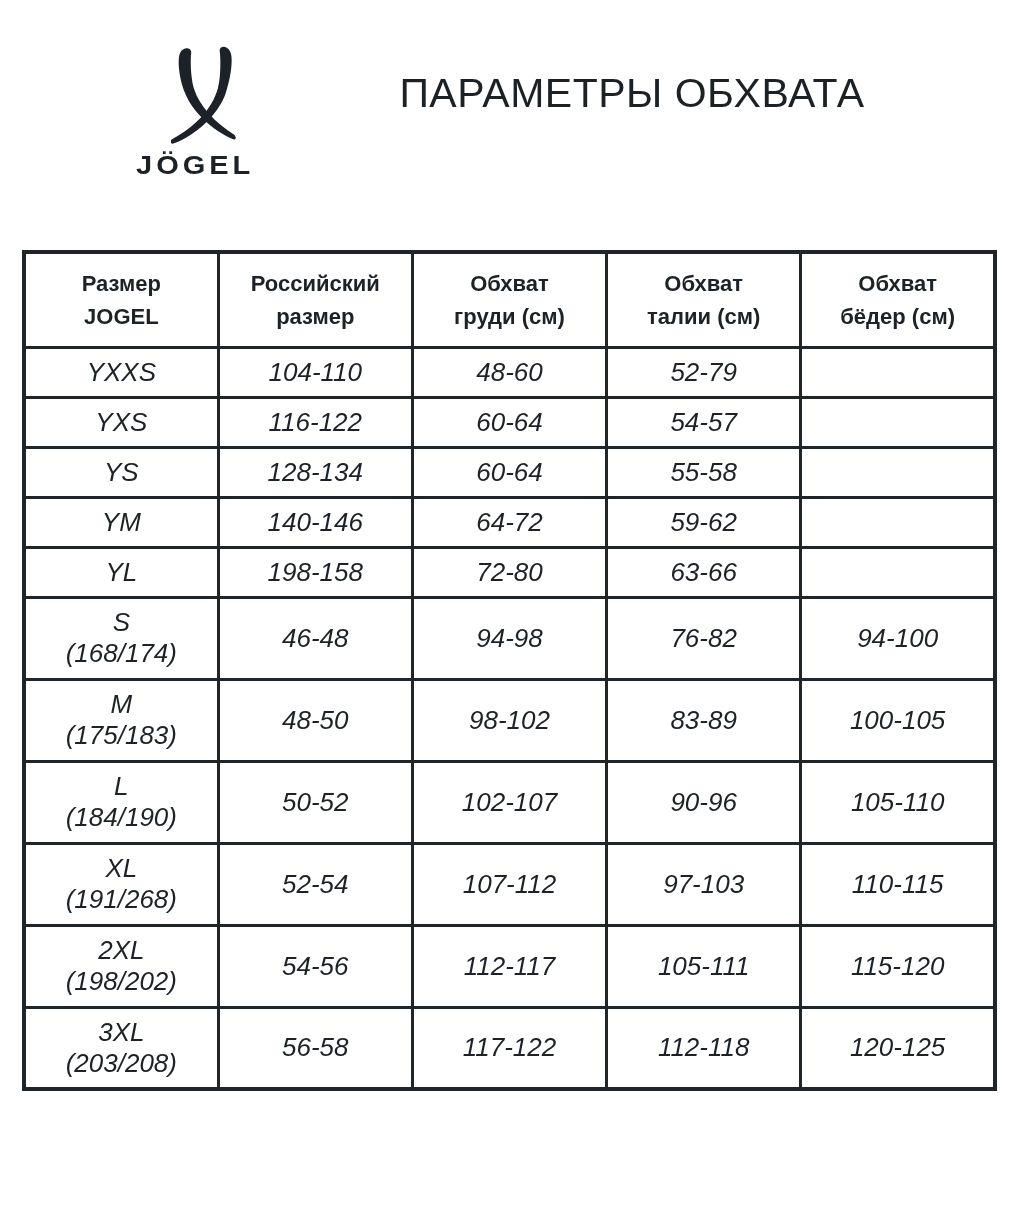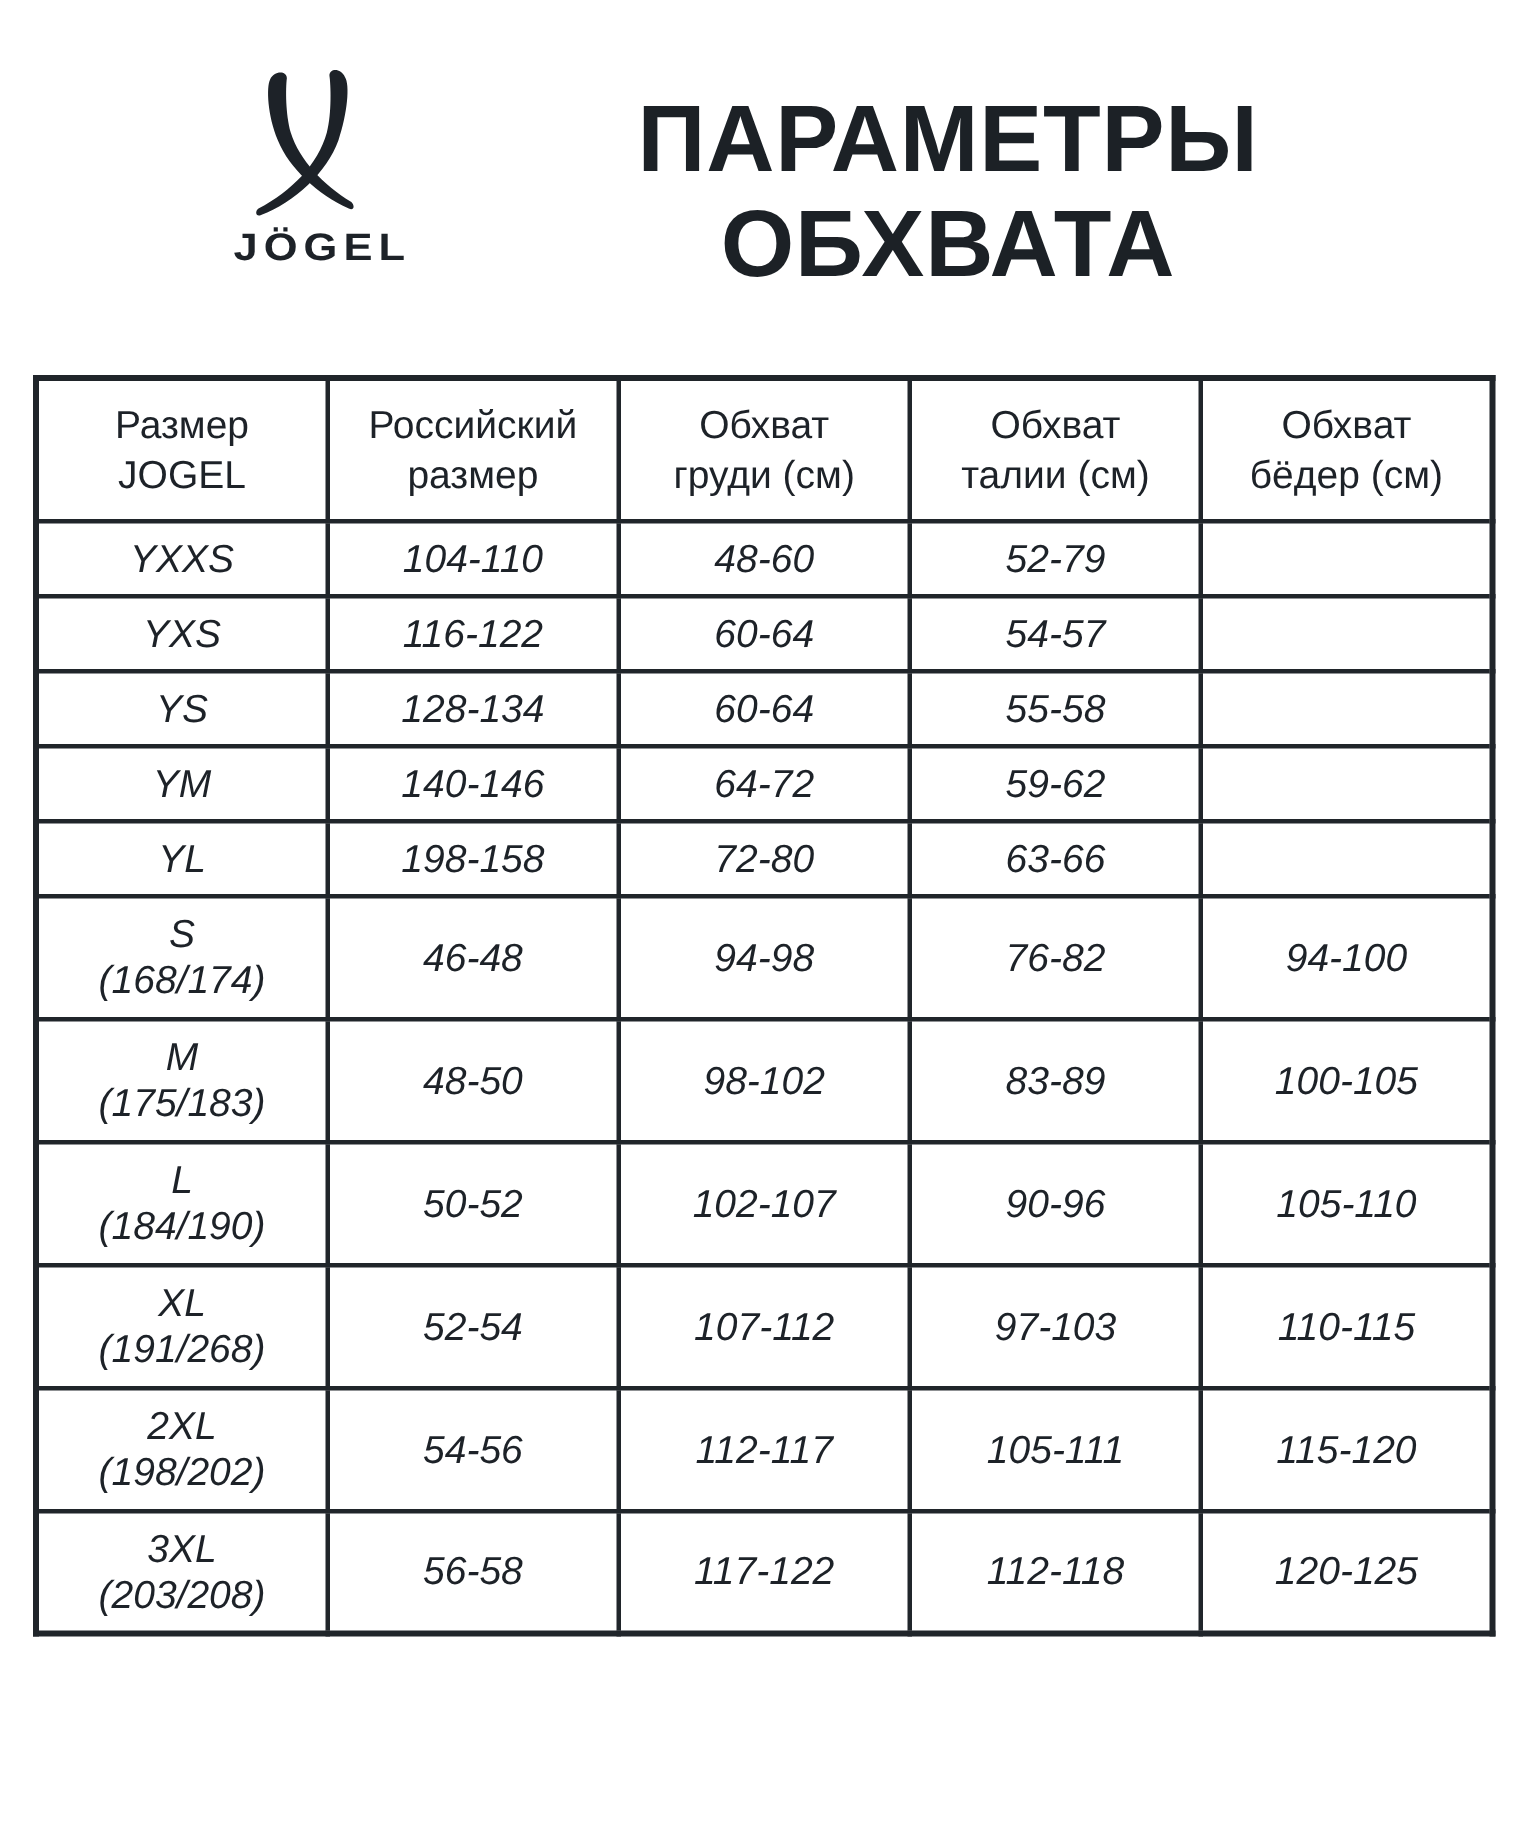--- a/index.html
+++ b/index.html
@@ -7,47 +7,47 @@
   body {
     width:1024px; height:1231px;
     font-family:"Liberation Sans", sans-serif;
     color:#1d2228;
     position:relative;
     overflow:hidden;
   }
   .header { position:relative; height:250px; }
   .logo {
     position:absolute; left:136px; top:44px; width:138px;
-    text-align:right;
+    text-align:left;
   }
   .logo-mark svg { width:86px; height:104px; display:block; margin:0 auto; }
   .logo-word {
     font-size:29px; font-weight:700; letter-spacing:4px;
     transform:scaleY(0.88); transform-origin:top center;
     margin-top:3px; color:#1d2228; white-space:nowrap;
   }
   .title {
     position:absolute; left:295px; right:55px; top:58px;
-    text-align:center; font-weight:700; font-size:63px; line-height:70px;
+    text-align:center; font-weight:400; font-size:41px; line-height:70px;
     color:#1c2126; letter-spacing:0.5px;
   }
   table.size-table {
     border-collapse:collapse;
     margin-left:22px;
     width:975px;
     table-layout:fixed;
     border:4px solid #20252a;
   }
   .size-table th, .size-table td {
     border:3px solid #20252a;
     text-align:center; vertical-align:middle;
     padding:0 4px;
   }
   .size-table thead tr { height:95px; }
-  .size-table thead th { font-size:26px; font-weight:400; line-height:33px; }
+  .size-table thead th { font-size:22px; font-weight:700; line-height:33px; }
   .size-table td { font-size:26px; font-weight:400; line-height:31px;font-style:italic; }
   .size-table tr.small { height:50px; }
   .size-table tr.tall  { height:82px; }
 </style>
 </head>
 <body>
 
 <div class="header">
   <div class="logo">
     <div class="logo-mark">

